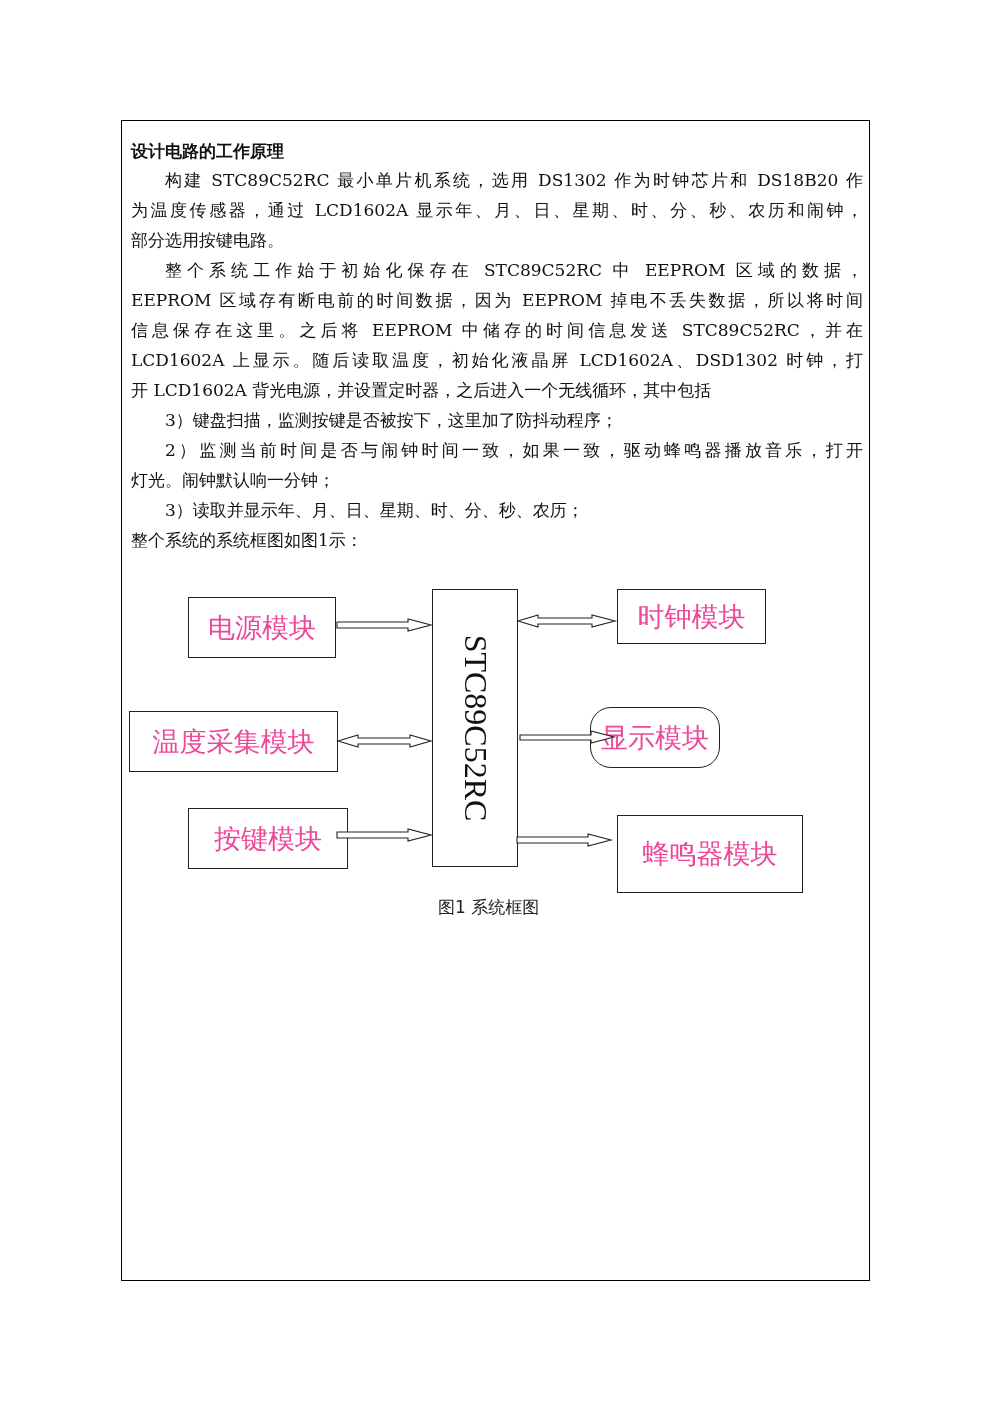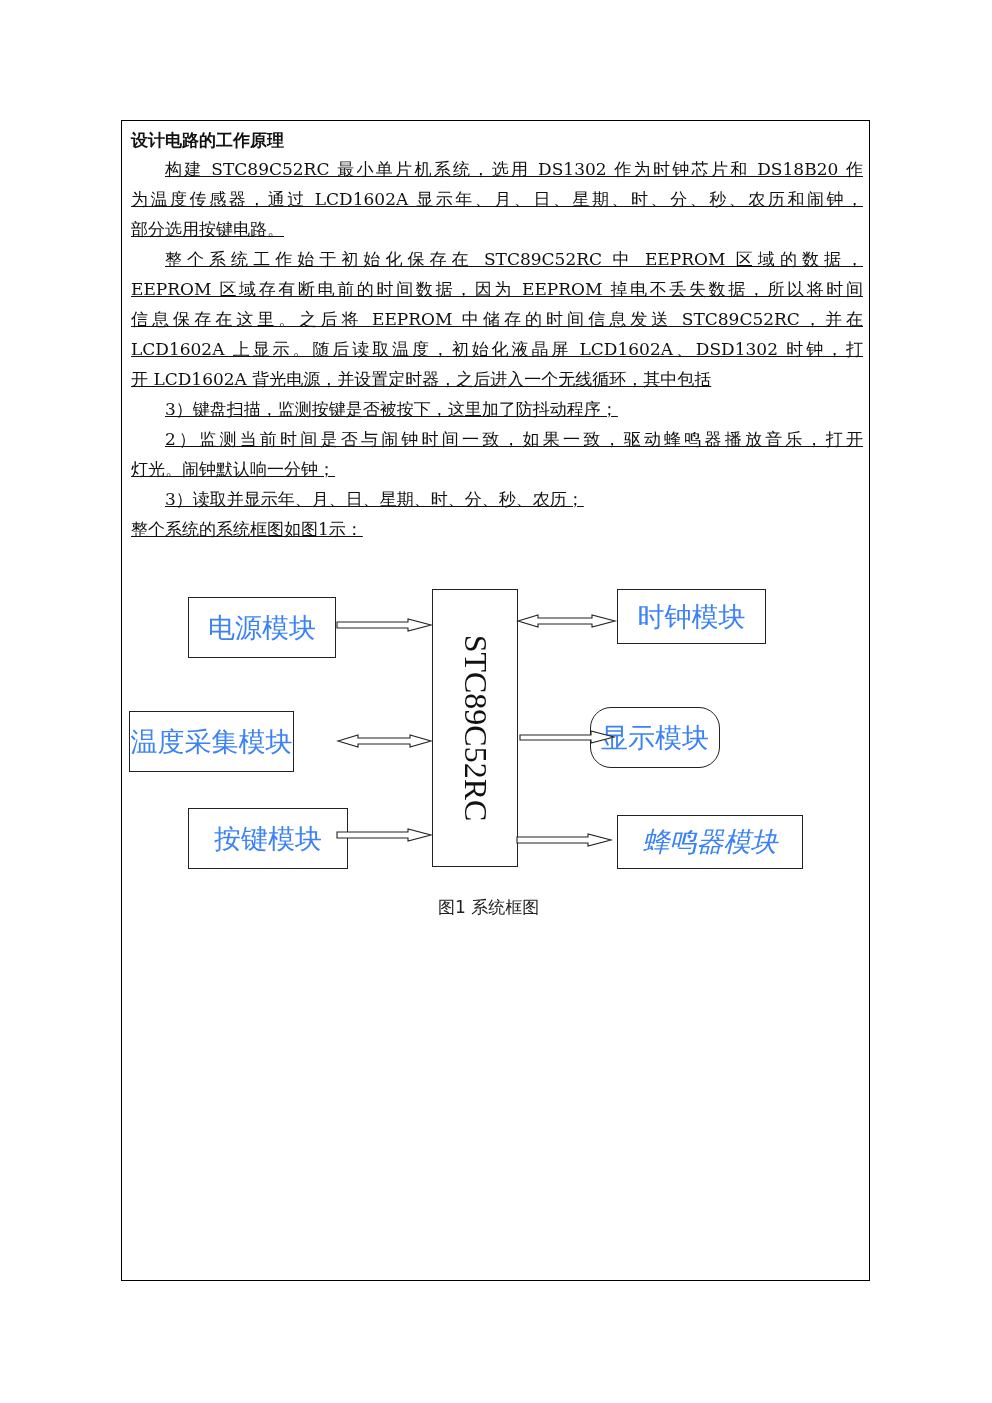--- a/index.html
+++ b/index.html
@@ -1,29 +1,29 @@
 <!DOCTYPE html>
 <html><head>
 <meta charset="utf-8">
 <style>
   html, body { margin:0; padding:0; background:#ffffff; }
   body { width:992px; height:1403px; position:relative; overflow:hidden;
          font-family:"DejaVu Serif","Liberation Serif",serif; color:#111; }
   .frame { position:absolute; left:121px; top:120px; width:749px; height:1161px;
            border:1.5px solid #000; box-sizing:border-box; }
-  .text-block { position:absolute; left:131px; top:126px; width:732px; }
+  .text-block { position:absolute; left:131px; top:137px; width:732px; }
   .heading { font-family:"DejaVu Sans","Liberation Sans",sans-serif; font-weight:bold;
              font-size:17px; line-height:28px; height:28px; letter-spacing:0px; }
-  .para { font-size:17px; line-height:30px; text-align:justify; margin:0;text-decoration:underline; }
+  .para { font-size:17px; line-height:30px; text-align:justify; margin:0; }
   .line { display:block; white-space:nowrap; text-align-last:justify; text-align:justify; }
   .line.last { text-align-last:left; }
   .diagram { position:absolute; left:0; top:0; width:992px; height:1403px; pointer-events:none; }
   .box { position:absolute; border:1.3px solid #222; box-sizing:border-box; background:#fff;
          display:flex; align-items:center; justify-content:center;
-         font-family:"DejaVu Sans","Liberation Sans",sans-serif; font-size:27px; color:#3b82f6; }
+         font-family:"DejaVu Sans","Liberation Sans",sans-serif; font-size:27px; color:#ec4899; }
   .mcu { position:absolute; border:1.3px solid #222; box-sizing:border-box; }
   .mcu-label { position:absolute; left:50%; top:50%; transform:translate(-50%,-50%) rotate(90deg);
                white-space:nowrap; font-family:"Liberation Serif","DejaVu Serif",serif; font-size:32px;
                color:#111; }
   .caption { position:absolute; left:438px; top:896px; font-size:17px;
              font-family:"DejaVu Sans","Liberation Sans",sans-serif; color:#222; }
   svg.arrows { position:absolute; left:0; top:0; }
 </style>
 </head>
 <body>
@@ -60,38 +60,38 @@
   <p class="para">
     <span class="line last">整个系统的系统框图如图1示：</span>
   </p>
 </div>
 
 <div class="diagram">
 
   <div class="box" style="left:188px; top:597px; width:148px; height:61px;">
     <span>电源模块</span>
   </div>
-  <div class="box" style="left:129px; top:711px; width:165px; height:61px;">
+  <div class="box" style="left:129px; top:711px; width:209px; height:61px;">
     <span>温度采集模块</span>
   </div>
   <div class="box" style="left:188px; top:808px; width:160px; height:61px;">
     <span>按键模块</span>
   </div>
 
   <div class="mcu" style="left:432px; top:589px; width:86px; height:278px;">
     <span class="mcu-label">STC89C52RC</span>
   </div>
 
   <div class="box" style="left:617px; top:589px; width:149px; height:55px;">
     <span>时钟模块</span>
   </div>
   <div class="box" style="left:590px; top:707px; width:130px; height:61px;border-radius:21px;">
     <span>显示模块</span>
   </div>
-  <div class="box" style="left:617px; top:815px; width:186px; height:54px;font-style:italic;">
+  <div class="box" style="left:617px; top:815px; width:186px; height:78px;">
     <span>蜂鸣器模块</span>
   </div>
 
   <svg class="arrows" width="992" height="1403">
     <g fill="#fff" stroke="#222" stroke-width="1.1">
 
       <polygon points="337,622 408,622 408,619 431,625 408,631 408,628 337,628"></polygon>
 
       <polygon points="338,741 358,735 358,738 410,738 410,735 431,741 410,747 410,744 358,744 358,747"></polygon>
 

